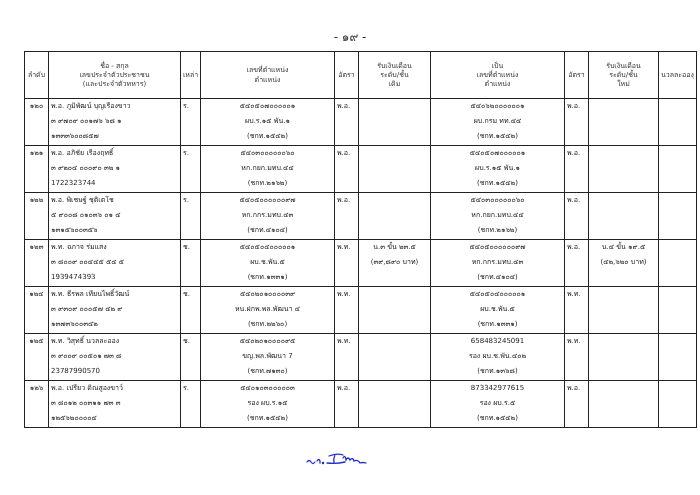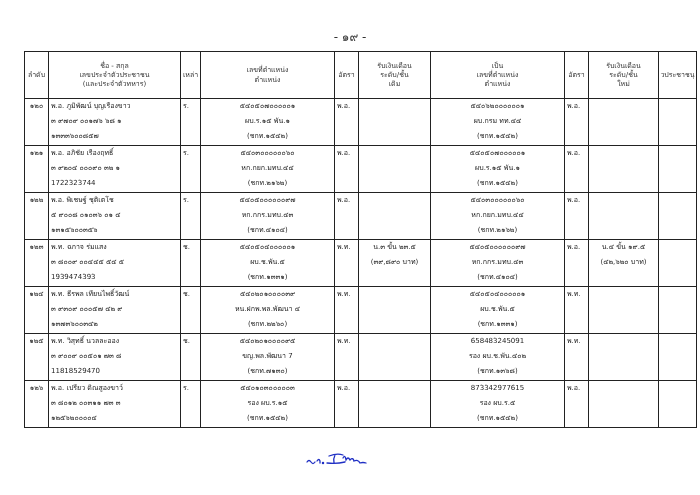--- a/index.html
+++ b/index.html
@@ -77,21 +77,21 @@
         <div>เป็น</div>
         <div>เลขที่ตำแหน่ง</div>
         <div>ตำแหน่ง</div>
       </th>
       <th>อัตรา</th>
       <th>
         <div>รับเงินเดือน</div>
         <div>ระดับ/ชั้น</div>
         <div>ใหม่</div>
       </th>
-      <th>วประชาชนุ</th>
+      <th>นวลละอองุ</th>
     </tr>
   </thead>
   <tbody id="rows">
       <tr>
         <td class="seq center">
           <span class="line">๑๒๐</span>
         </td>
         <td class="left">
           <span class="line">พ.อ. ภูมิพัฒน์   บุญเรืองขาว</span>
           <span class="line">๓ ๙๗๐๙ ๐๐๑๗๖ ๖๘ ๑</span>
@@ -288,21 +288,21 @@
           <span class="line"></span>
         </td>
       </tr>
       <tr>
         <td class="seq center">
           <span class="line">๑๒๕</span>
         </td>
         <td class="left">
           <span class="line">พ.ท. วิสุทธิ์   นวลละออง</span>
           <span class="line">๓ ๙๐๐๙ ๐๐๕๐๑ ๗๓ ๘</span>
-          <span class="line">11818529470</span>
+          <span class="line">23787990570</span>
         </td>
         <td class="left">
           <span class="line">ช.</span>
         </td>
         <td class="center">
           <span class="line">๕๔๐๒๐๑๐๐๐๐๙๕</span>
           <span class="line">ขญ.พล.พัฒนา 7</span>
           <span class="line">(ชกท.๗๑๓๐)</span>
         </td>
         <td class="left">

